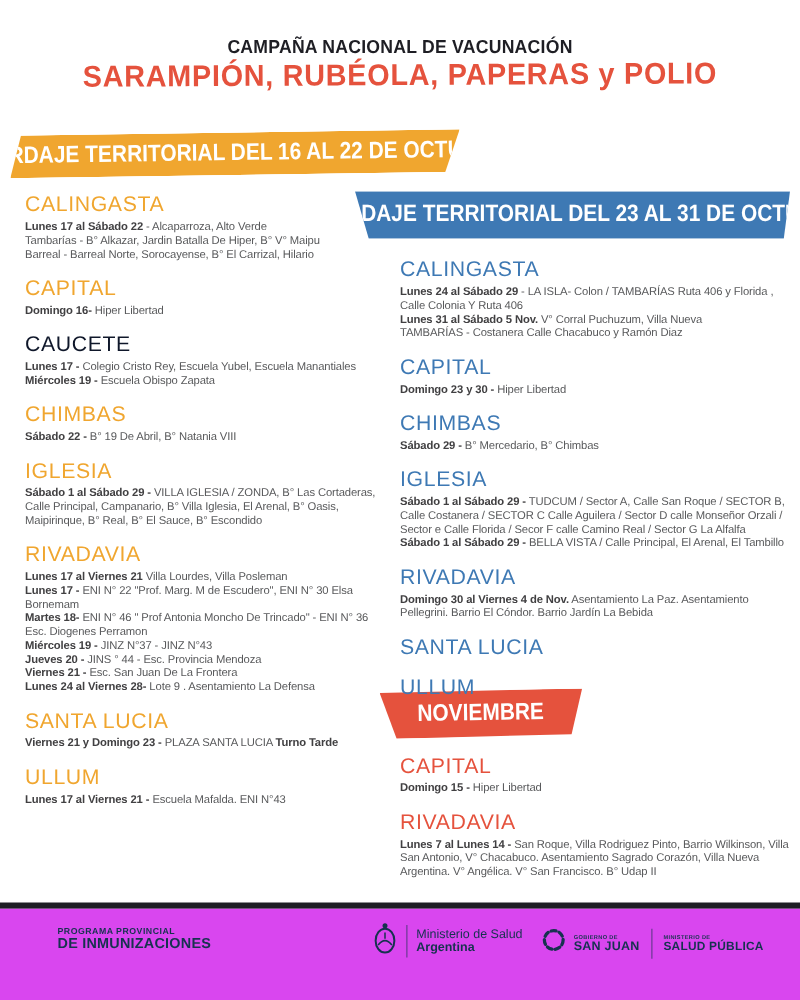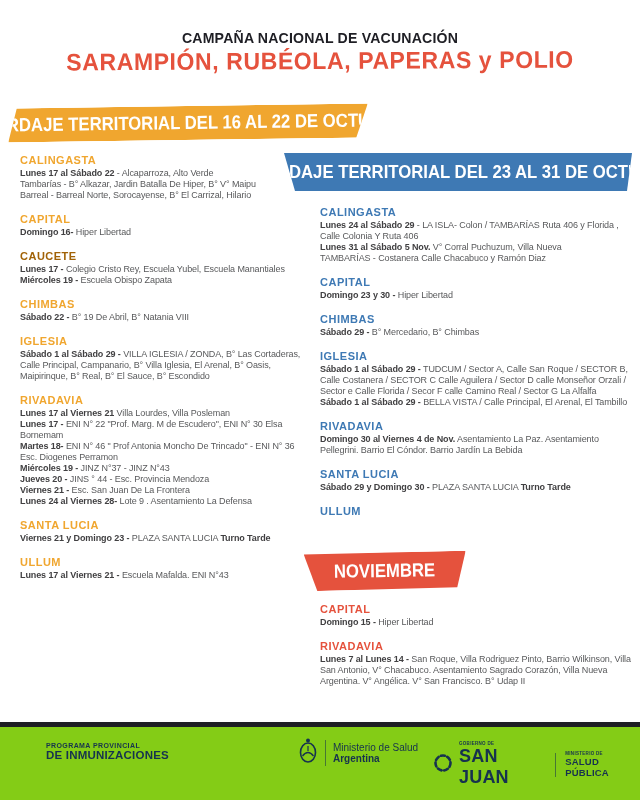--- a/index.html
+++ b/index.html
@@ -37,41 +37,41 @@
     clip-path:polygon(0 3%, 100% 0, calc(100% - 9px) 96%, 13px 100%);
     transform:rotate(-0.9deg); font-size:19px;
   }
 
   .col { position:absolute; }
   .col-oct1 { left:20px;  top:154px; width:288px; }
   .col-oct2 { left:320px; top:206px; width:312px; }
   .col-nov  { left:320px; top:603px; width:312px; }
 
   .section { margin-bottom:12px; }
-  .sec-head { font-size:11px; font-weight:bold; letter-spacing:0.5px; margin-bottom:2px; }
+  .sec-head { font-size:17px; font-weight:normal; letter-spacing:0.5px; margin-bottom:2px; }
   .entry { font-size:9px; line-height:11px; color:#58595b; letter-spacing:-0.1px; }
   .entry .b { font-weight:bold; color:#414042; }
 
   .footer-strip { position:absolute; left:0; top:722px; width:640px; height:5px; background:#1e1e24; }
-  .footer { position:absolute; left:0; top:727px; width:640px; height:73px; background:#84cc16; }
+  .footer { position:absolute; left:0; top:727px; width:640px; height:73px; background:#d946ef; }
 
   .program { position:absolute; left:46px; top:15px; color:#16324f; }
   .program-l1 { font-size:7px;  font-weight:bold; letter-spacing:0.4px; }
   .program-l2 { font-size:11.5px; font-weight:bold; letter-spacing:0.2px; }
 
   .ministry { position:absolute; left:298px; top:10px; display:flex; align-items:center; color:#16324f; }
   .ministry .crest { margin-right:7px; }
   .ministry .vdiv { width:1px; height:26px; background:#16324f; opacity:0.55; margin-right:7px; }
   .ministry-l1 { font-size:10px; }
   .ministry-l2 { font-size:10px; font-weight:bold; }
 
   .sanjuan { position:absolute; left:432px; top:14px; display:flex; align-items:center; color:#16324f; }
   .sanjuan .sun { margin-right:5px; }
   .sj-small { font-size:4.5px; font-weight:bold; letter-spacing:0.3px; }
-  .sj-big { font-size:18px; font-weight:bold; letter-spacing:0.2px; }
+  .sj-big { font-size:10px; font-weight:bold; letter-spacing:0.2px; }
   .sj-div { width:1px; height:24px; background:#16324f; opacity:0.55; margin:0 9px; }
   .sp-small { font-size:4.5px; font-weight:bold; letter-spacing:0.3px; }
   .sp-big { font-size:9.5px; font-weight:bold; letter-spacing:0.2px; }
 </style>
 </head>
 <body>
 
 <div class="page">
 
   <div class="campaign-title">CAMPAÑA NACIONAL DE VACUNACIÓN</div>
@@ -94,21 +94,21 @@
         <div class="sec-head" style="color: rgb(240, 166, 47);">CALINGASTA</div>
         <p class="entry"><span class="b">Lunes 17 al Sábado 22</span><span> - Alcaparroza, Alto Verde</span></p>
         <p class="entry"><span>Tambarías - B° Alkazar, Jardin Batalla De Hiper, B° V° Maipu</span></p>
         <p class="entry"><span>Barreal - Barreal Norte, Sorocayense, B° El Carrizal, Hilario</span></p>
       </div>
       <div class="section">
         <div class="sec-head" style="color: rgb(240, 166, 47);">CAPITAL</div>
         <p class="entry"><span class="b">Domingo 16-</span><span> Hiper Libertad</span></p>
       </div>
       <div class="section">
-        <div class="sec-head" style="color: #a16207;">CAUCETE</div>
+        <div class="sec-head" style="color: #0f172a;">CAUCETE</div>
         <p class="entry"><span class="b">Lunes 17 -</span><span> Colegio Cristo Rey, Escuela Yubel, Escuela Manantiales</span></p>
         <p class="entry"><span class="b">Miércoles 19 -</span><span> Escuela Obispo Zapata</span></p>
       </div>
       <div class="section">
         <div class="sec-head" style="color: rgb(240, 166, 47);">CHIMBAS</div>
         <p class="entry"><span class="b">Sábado 22 -</span><span> B° 19 De Abril, B° Natania VIII</span></p>
       </div>
       <div class="section">
         <div class="sec-head" style="color: rgb(240, 166, 47);">IGLESIA</div>
         <p class="entry"><span class="b">Sábado 1 al Sábado 29 -</span><span> VILLA IGLESIA / ZONDA, B° Las Cortaderas, Calle Principal, Campanario, B° Villa Iglesia, El Arenal, B° Oasis, Maipirinque, B° Real, B° El Sauce, B° Escondido</span></p>
@@ -151,21 +151,20 @@
         <div class="sec-head" style="color: rgb(62, 121, 180);">IGLESIA</div>
         <p class="entry"><span class="b">Sábado 1 al Sábado 29 -</span><span> TUDCUM / Sector A, Calle San Roque / SECTOR B, Calle Costanera / SECTOR C Calle Aguilera / Sector D calle Monseñor Orzali / Sector e Calle Florida / Secor F calle Camino Real / Sector G La Alfalfa</span></p>
         <p class="entry"><span class="b">Sábado 1 al Sábado 29 -</span><span> BELLA VISTA / Calle Principal, El Arenal, El Tambillo</span></p>
       </div>
       <div class="section">
         <div class="sec-head" style="color: rgb(62, 121, 180);">RIVADAVIA</div>
         <p class="entry"><span class="b">Domingo 30 al Viernes 4 de Nov.</span><span> Asentamiento La Paz. Asentamiento Pellegrini. Barrio El Cóndor. Barrio Jardín La Bebida</span></p>
       </div>
       <div class="section">
         <div class="sec-head" style="color: rgb(62, 121, 180);">SANTA LUCIA</div>
-        <p class="entry"><span class="b">Sábado 29 y Domingo 30 -</span><span> PLAZA SANTA LUCIA </span><span class="b">Turno Tarde</span></p>
       </div>
       <div class="section">
         <div class="sec-head" style="color: rgb(62, 121, 180);">ULLUM</div>
       </div>
     </div>
   <div class="col col-nov">
       <div class="section">
         <div class="sec-head" style="color: rgb(229, 82, 61);">CAPITAL</div>
         <p class="entry"><span class="b">Domingo 15 -</span><span> Hiper Libertad</span></p>
       </div>

